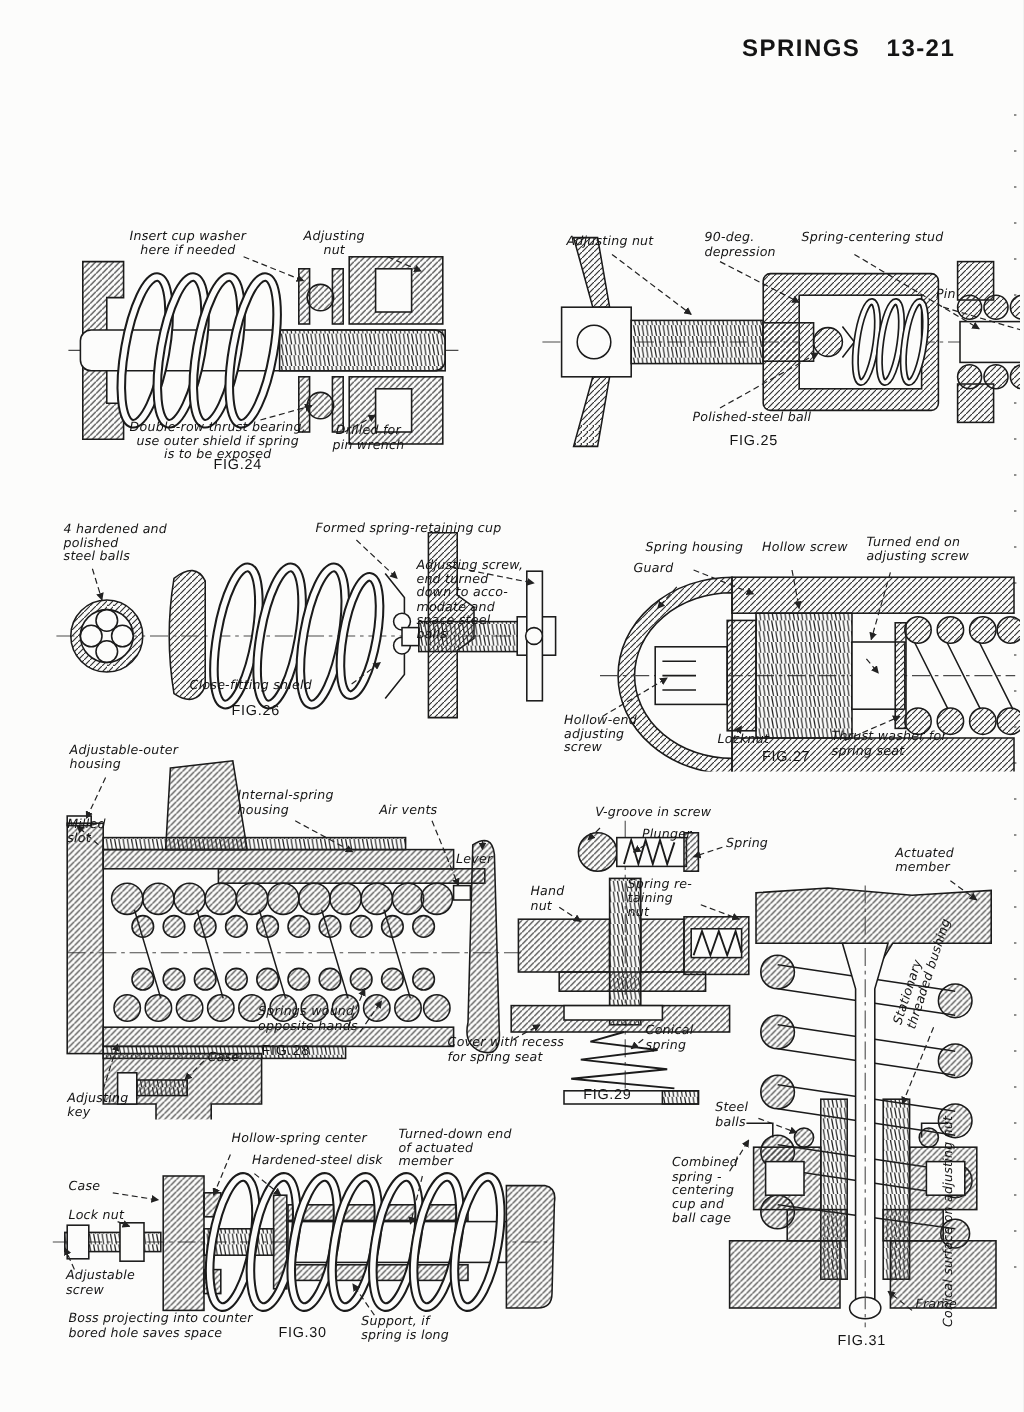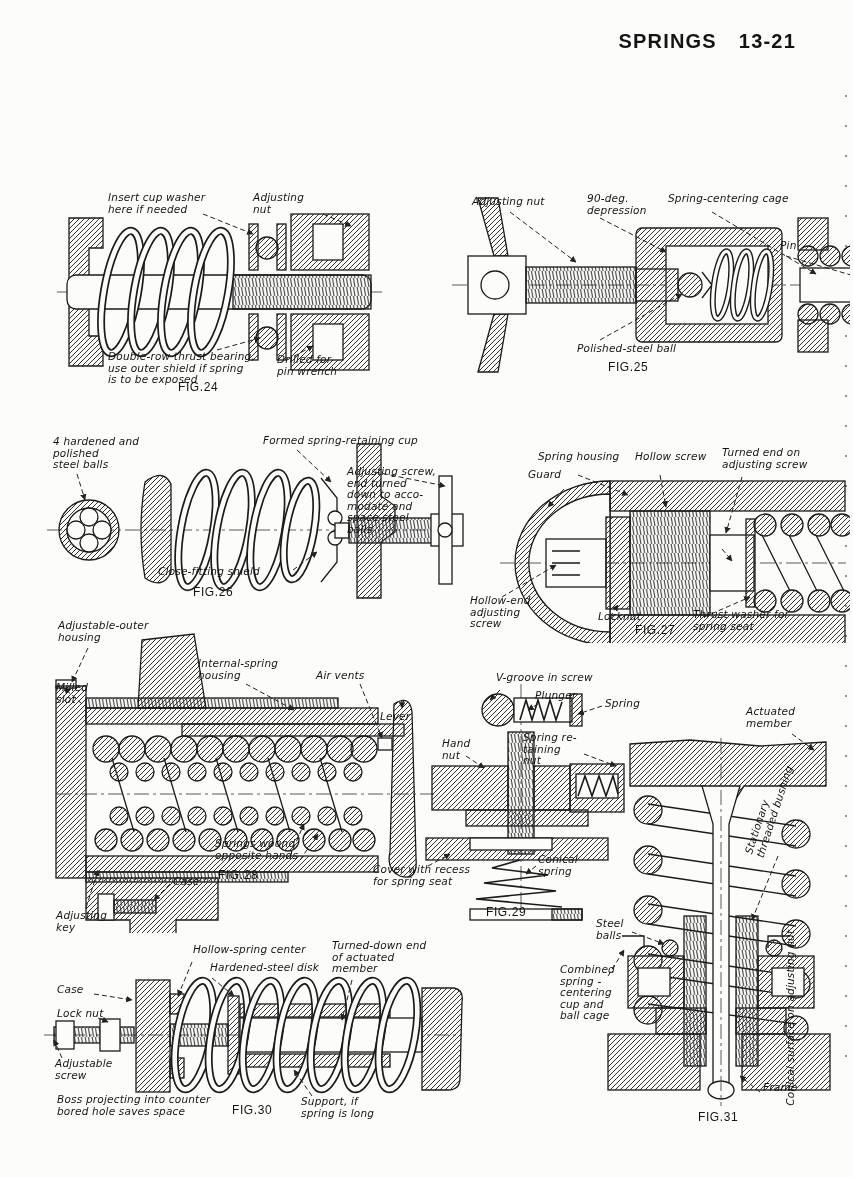--- a/index.html
+++ b/index.html
@@ -51,21 +51,21 @@
   </defs>
 </svg>
 
 <div class="page">
   <div class="edge"></div>
 
   <div class="hdr">
     <span>SPRINGS</span><span class="pg">13-21</span>
   </div>
 
-  <div class="fig" style="left:55px;top:188px;width:330px;height:215px;">
+  <div class="fig" style="left:55px;top:188px;width:330px;height:215px;text-align:center;">
     <svg width="330" height="215" viewBox="0 0 330 215">
       <g>
           <line class="cl" x1="2" y1="104" x2="327" y2="104"></line>
         </g>
       <g>
         <path class="pt" d="M14 30 h34 v30 h-14 v88 h14 v30 h-34 z"></path>
       </g>
       <g>
         <rect class="wh" x="12" y="87" width="304" height="34" rx="9"></rect>
         <rect class="th" x="178" y="87" width="138" height="34"></rect>
@@ -159,21 +159,21 @@
         <path class="ld" d="M60 22 L126 72"></path>
         <path class="ld" d="M150 28 L216 62"></path>
         <path class="ld" d="M262 22 L366 84"></path>
         <path class="ld" d="M336 66 L418 90"></path>
         <path class="ld" d="M150 150 L232 104"></path>
       </g>
     </svg>
     <div class="lbl" style="left:22px;top:6px;">Adjusting nut</div>
     <div class="lbl" style="left:137px;top:3px;">90-deg.
 depression</div>
-    <div class="lbl" style="left:218px;top:3px;">Spring-centering cage</div>
+    <div class="lbl" style="left:218px;top:3px;">Spring-centering stud</div>
     <div class="lbl" style="left:330px;top:50px;">Pin</div>
     <div class="lbl" style="left:127px;top:153px;">Polished-steel ball</div>
     <div class="cap" style="left:158px;top:170px;">FIG.25</div>
   </div>
 
   <div class="fig" style="left:45px;top:430px;width:420px;height:178px;">
     <svg width="420" height="178" viewBox="0 0 420 178">
       <g>
           <line class="cl" x1="2" y1="100" x2="416" y2="100"></line>
         </g>

